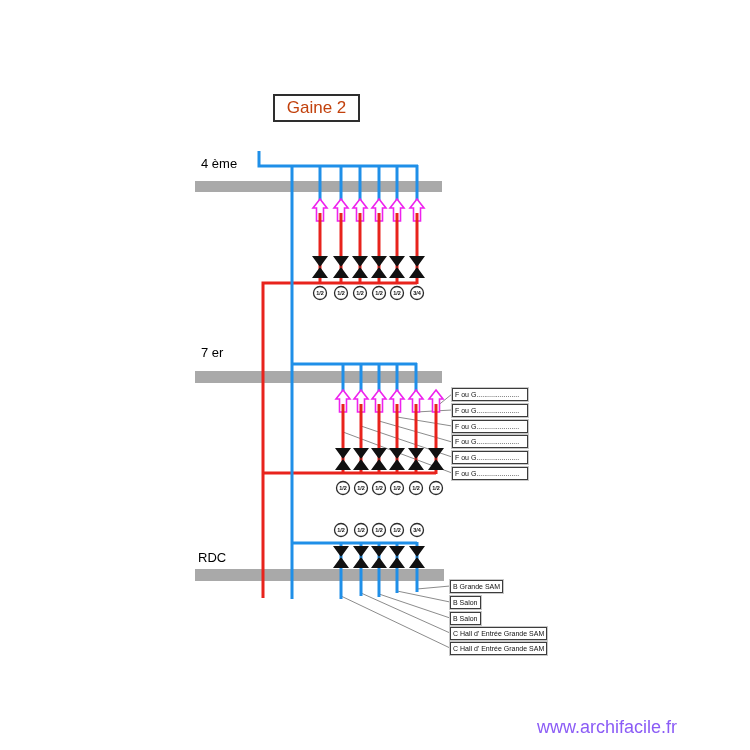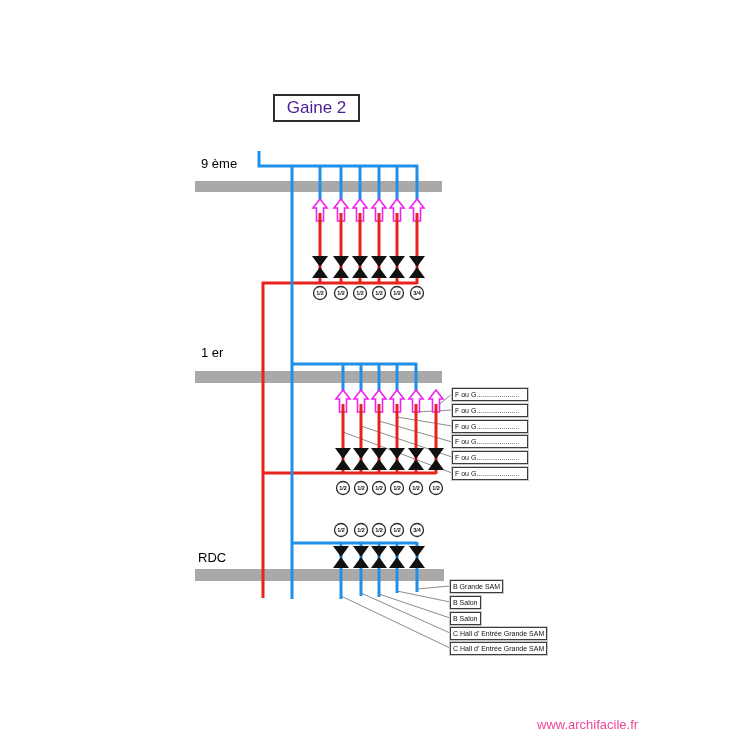--- a/index.html
+++ b/index.html
@@ -3,33 +3,33 @@
 <meta charset="utf-8">
 <style>
   html,body{margin:0;padding:0;background:#ffffff;}
   #canvas{position:relative;width:750px;height:750px;background:#ffffff;overflow:hidden;
           font-family:"Liberation Sans",sans-serif;}
   #diagram-svg{position:absolute;left:0;top:0;}
   svg text{font-family:"Liberation Sans",sans-serif;}
   .dia-label{font-size:5.5px;fill:#111;text-anchor:middle;font-weight:bold;}
   .abs{position:absolute;}
   .title-box{left:273px;top:94px;width:83px;height:24px;border:2px solid #2e2e2e;
-             background:#fff;color:#4c1d95;font-size:17px;line-height:24px;text-align:center;}
+             background:#fff;color:#c2410c;font-size:17px;line-height:24px;text-align:center;}
   .floor-label{color:#000;font-size:13px;line-height:14px;}
   .lab-2eme{left:201px;top:157px;}
   .lab-1er{left:201px;top:346px;}
   .lab-rdc{left:198px;top:545px;margin-top:6px;}
   .tag{background:#fff;border:1px solid #3c3c3c;box-shadow:0 0 0 1px #c9c9c9;
        color:#111;font-size:7px;line-height:11px;height:11px;padding:0 2px;
        white-space:nowrap;overflow:hidden;}
   .fbox{left:452px;width:70px;}
   .f0{top:388px}.f1{top:404px}.f2{top:420px}.f3{top:435px}.f4{top:451px}.f5{top:467px}
   .gbox{left:450px;display:inline-block;}
   .g0{top:580px}.g1{top:596px}.g2{top:612px}.g3{top:627px}.g4{top:642px}
-  .watermark{left:537px;top:717px;font-size:13px;color:#ec4899;text-decoration:none;}
+  .watermark{left:537px;top:717px;font-size:18px;color:#8b5cf6;text-decoration:none;}
 </style>
 </head>
 <body>
 
 <div id="canvas">
 
   <svg id="diagram-svg" width="750" height="750" viewBox="0 0 750 750">
 
     <g fill="#a9a9a9">
       <rect x="195" y="181" width="247" height="11"></rect>
@@ -164,22 +164,22 @@
       <text class="dia-label" x="341" y="532">1/2</text>
       <text class="dia-label" x="361" y="532">1/2</text>
       <text class="dia-label" x="379" y="532">1/2</text>
       <text class="dia-label" x="397" y="532">1/2</text>
       <text class="dia-label" x="417" y="532">3/4</text>
     </g>
   </svg>
 
   <div class="abs title-box">Gaine 2</div>
 
-  <div class="abs floor-label lab-2eme">9 ème</div>
-  <div class="abs floor-label lab-1er">1 er</div>
+  <div class="abs floor-label lab-2eme">4 ème</div>
+  <div class="abs floor-label lab-1er">7 er</div>
   <div class="abs floor-label lab-rdc">RDC</div>
 
   <div class="abs tag fbox f0">F ou G......................</div>
   <div class="abs tag fbox f1">F ou G......................</div>
   <div class="abs tag fbox f2">F ou G......................</div>
   <div class="abs tag fbox f3">F ou G......................</div>
   <div class="abs tag fbox f4">F ou G......................</div>
   <div class="abs tag fbox f5">F ou G......................</div>
 
   <div class="abs tag gbox g0">B Grande SAM</div>

